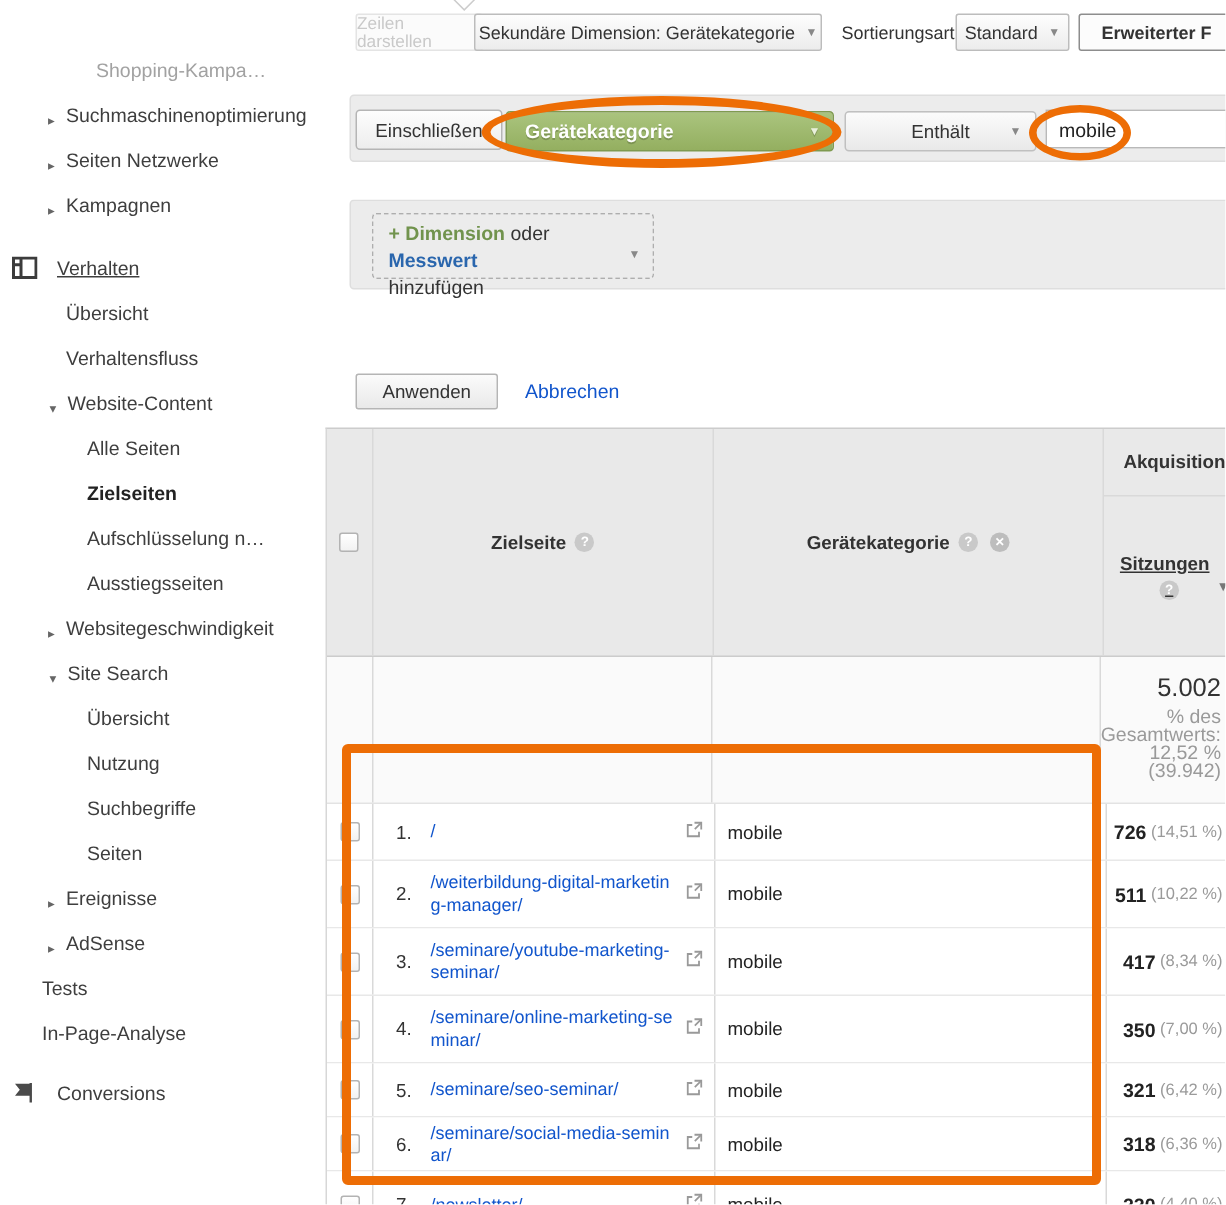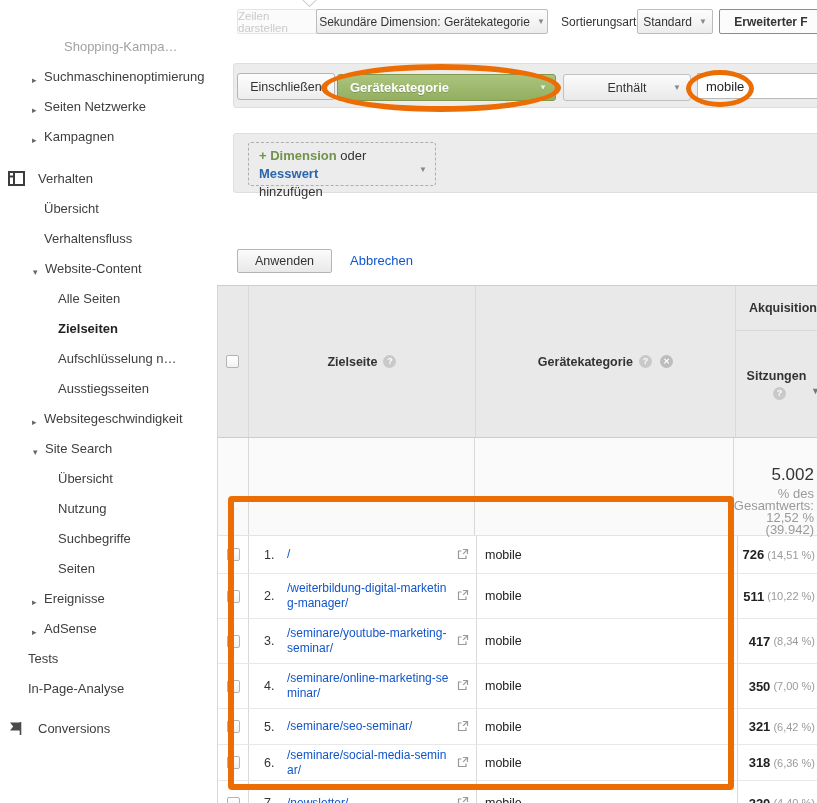--- a/index.html
+++ b/index.html
@@ -74,30 +74,30 @@
   .thead { display:flex; height:152px; background:#e9e9e9; border-bottom:1px solid #ccc; }
   .c1 { width:31px; border-right:1px solid #d9d9d9; display:flex; align-items:center; justify-content:center; }
   .c2 { width:228px; border-right:1px solid #d9d9d9; }
   .c3 { width:261px; border-right:1px solid #d9d9d9; }
   .c4 { flex:1; }
   .thead .c2, .thead .c3 { display:flex; align-items:center; justify-content:center; font-weight:bold; font-size:12.5px; }
   .hcol4 { display:flex; flex-direction:column; }
   .h-akq { height:45px; border-bottom:1px solid #d9d9d9; display:flex; align-items:center; padding-left:13px;
            font-weight:bold; font-size:12.5px; }
   .h-sitz { flex:1; position:relative; display:flex; flex-direction:column; align-items:center; justify-content:center;
-            font-weight:bold; font-size:12.5px; gap:4px; }
+            font-weight:bold; font-size:12.5px; gap:4px;text-decoration:underline; }
   .sort-caret { position:absolute; right:-3px; top:55px; font-size:9px; color:#777; }
   .help-ic { display:inline-block; width:13px; height:13px; border-radius:50%; background:#c9c9c9; color:#fff;
              font-size:9px; font-weight:bold; line-height:13px; text-align:center; margin-left:6px; cursor:pointer; }
   .del-ic  { display:inline-block; width:13px; height:13px; border-radius:50%; background:#bdbdbd; color:#fff;
              font-size:8px; line-height:13px; text-align:center; margin-left:8px; cursor:pointer; }
   .checkbox { display:inline-block; width:13px; height:13px; border:1px solid #b3b3b3; border-radius:2px;
               background:linear-gradient(#fff,#f2f2f2); cursor:pointer; }
   .totals { display:flex; height:98px; background:#fafafa; border-bottom:1px solid #e3e3e3; }
-  .totals .c4 { text-align:right; padding:11px 3px 0 0;margin-top:16px; }
+  .totals .c4 { text-align:right; padding:11px 3px 0 0; }
   .tot-num { font-size:17px; color:#333; }
   .tot-pct { margin-top:3px; font-size:13px; color:#9a9a9a; line-height:12px; }
   .trow { display:flex; background:#fff; border-bottom:1px solid #e8e8e8; }
   .trow .c2 { display:flex; align-items:center; position:relative; }
   .rownum { width:23px; margin-left:15px; font-size:12.5px; color:#333; flex:none; }
   .url { font-size:12px; color:#1155cc; text-decoration:none; line-height:15px; max-width:163px;
          word-break:break-all; cursor:pointer; }
   .ext { margin-left:auto; margin-right:7px; cursor:pointer; flex:none; }
   .trow .c3 { display:flex; align-items:center; padding-left:8px; font-size:12.5px; color:#222; }
   .trow .c4 { display:flex; align-items:center; justify-content:flex-end; padding-right:2px; white-space:nowrap; }
@@ -130,21 +130,21 @@
         <div class="nav-item" style="padding-left: 44px;">
     <span class="nav-arrow" style="left: 32px; top: 3px;">▸</span>
     
     <span class="nav-label">Seiten Netzwerke</span>
   </div>
         <div class="nav-item" style="padding-left: 44px;">
     <span class="nav-arrow" style="left: 32px; top: 3px;">▸</span>
     
     <span class="nav-label">Kampagnen</span>
   </div>
-        <div class="nav-item" style="padding-left: 38px; margin-top: 22px;">
+        <div class="nav-item" style="padding-left: 38px; margin-top: 22px; text-decoration: underline;">
     
     <span class="nav-icon"><svg width="17" height="15" viewBox="0 0 17 15">
               <rect x="1" y="1" width="15" height="13" fill="none" stroke="#3c3c3c" stroke-width="2"></rect>
               <line x1="6" y1="1" x2="6" y2="14" stroke="#3c3c3c" stroke-width="2"></line>
               <line x1="1" y1="5.5" x2="6" y2="5.5" stroke="#3c3c3c" stroke-width="2"></line>
             </svg></span>
     <span class="nav-label">Verhalten</span>
   </div>
         <div class="nav-item" style="padding-left: 44px;">
     

